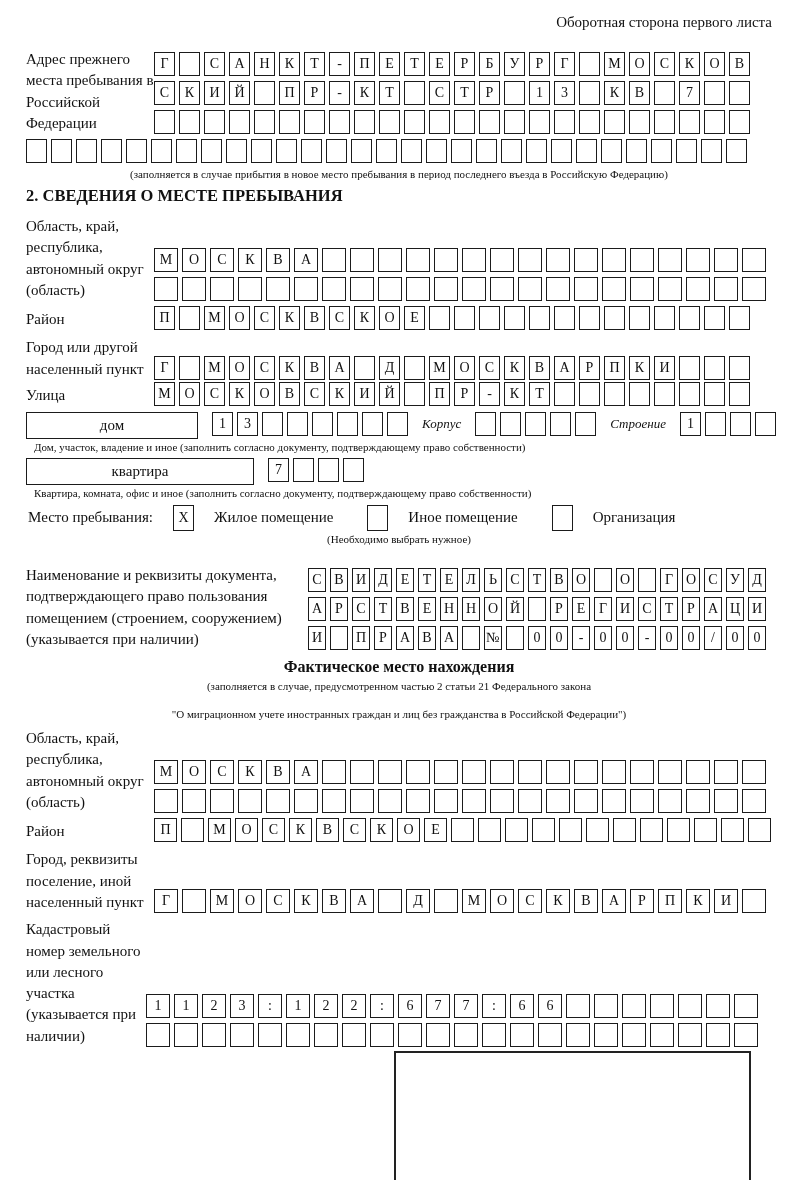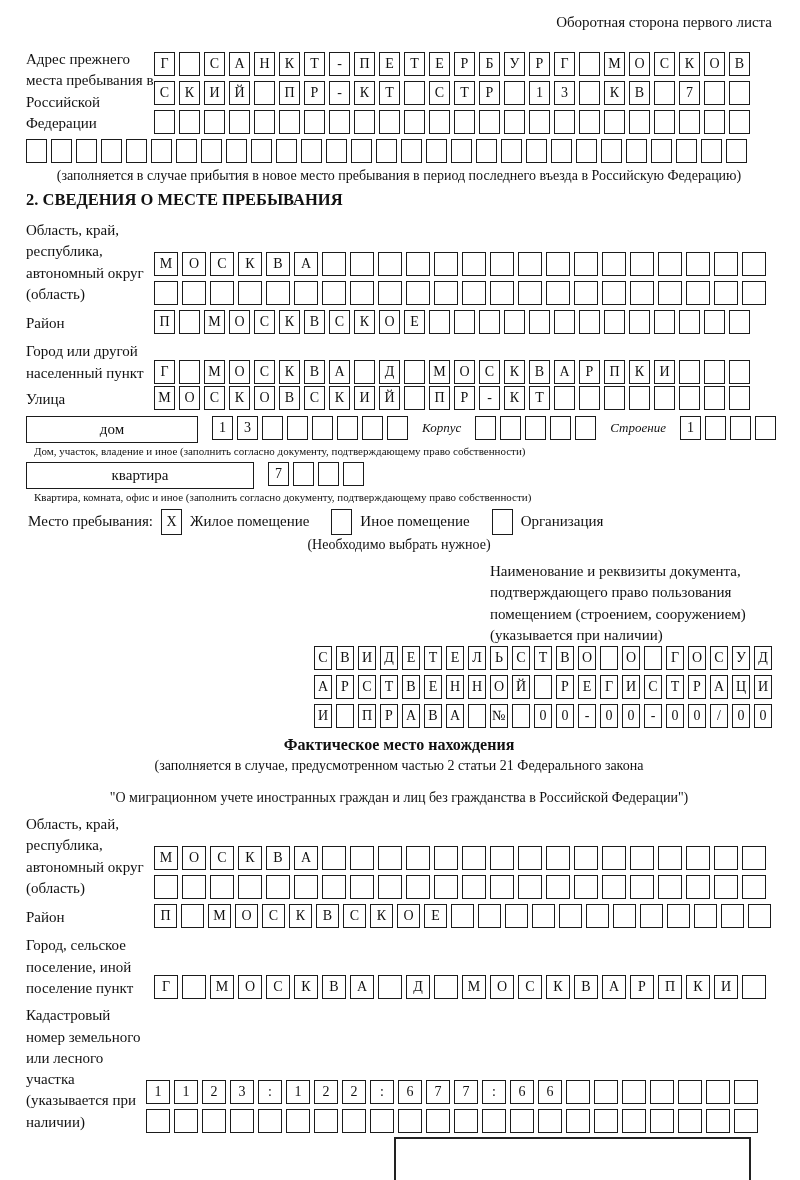--- a/index.html
+++ b/index.html
@@ -25,36 +25,36 @@
     flex:none; height:24px; border:1.6px solid #1b1b1b;
     display:flex; align-items:center; justify-content:center;
     font-size:14px; background:#fff;
   }
   .cw21 .cell { width:21px; }
   .cw24 .cell { width:24px; }
   .cw23 .cell { width:23px; }
   .cw18 .cell { width:18px; }
   .nomb { margin-bottom:0; }
 
-  .note { font-size:14px; text-align:center; margin:2px 0 4px 0; }
+  .note { font-size:11px; text-align:center; margin:2px 0 4px 0; }
   .note-left { font-size:11px; margin:1px 0 5px 8px; }
 
   h2.sec { font-size:16.5px; text-align:left; margin:6px 0 8px 0; }
   h3.sub { font-size:16px; text-align:center; margin:8px 0 4px 0; }
 
   .houserow { display:flex; align-items:flex-start; gap:14px; margin:1px 0 2px 0; }
   .widebox {
     border:1.6px solid #1b1b1b; height:27px; display:flex;
     align-items:center; justify-content:center; font-size:15px; flex:none;
   }
   .dom-box { width:172px; }
   .kv-box { width:228px; }
   .inline-label { font-size:13px; padding-top:4px; flex:none;font-style:italic; }
 
-  .stayrow { display:flex; align-items:center; gap:8px; margin:6px 0 2px 2px; font-size:15px; }
+  .stayrow { display:flex; align-items:center; gap:20px; margin:6px 0 2px 2px; font-size:15px; }
   .stayrow .cellrow { margin-bottom:0; }
   .stayrow .cell { height:26px; }
   .gap18 { margin-left:14px; }
 
   .stamp-wrap { margin-left:368px; margin-top:4px; }
   .stamp-box { width:357px; height:176px; border:2px solid #222; } .mb6{margin-bottom:6px;}
 </style>
 </head>
 <body>
 
@@ -375,21 +375,21 @@
         <span class="cell"></span>
       </span>
     <span>Иное помещение</span>
     <span class="cellrow cw21 gap18">
         <span class="cell"></span>
       </span>
     <span>Организация</span>
   </div>
   <div class="note">(Необходимо выбрать нужное)</div>
 
-  <div class="field" style="margin-top:6px;flex-direction:column;">
+  <div class="field" style="margin-top:18px;">
     <div class="label w282">Наименование и реквизиты документа, подтверждающего право пользования помещением (строением, сооружением) (указывается при наличии)</div>
     <div class="rows">
       <div class="cellrow cw18">
           <span class="cell">С</span>
           <span class="cell">В</span>
           <span class="cell">И</span>
           <span class="cell">Д</span>
           <span class="cell">Е</span>
           <span class="cell">Т</span>
           <span class="cell">Е</span>
@@ -538,21 +538,21 @@
         <span class="cell"></span>
         <span class="cell"></span>
         <span class="cell"></span>
         <span class="cell"></span>
         <span class="cell"></span>
         <span class="cell"></span>
       </div>
   </div>
 
   <div class="field" style="margin-top:5px;">
-    <div class="label w128">Город, сельское поселение, иной поселение пункт</div>
+    <div class="label w128">Город, реквизиты поселение, иной населенный пункт</div>
     <div class="cellrow cw24 nomb">
         <span class="cell">Г</span>
         <span class="cell"></span>
         <span class="cell">М</span>
         <span class="cell">О</span>
         <span class="cell">С</span>
         <span class="cell">К</span>
         <span class="cell">В</span>
         <span class="cell">А</span>
         <span class="cell"></span>

